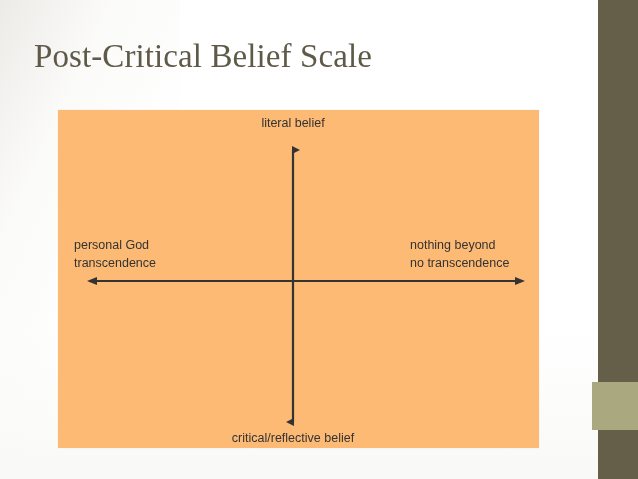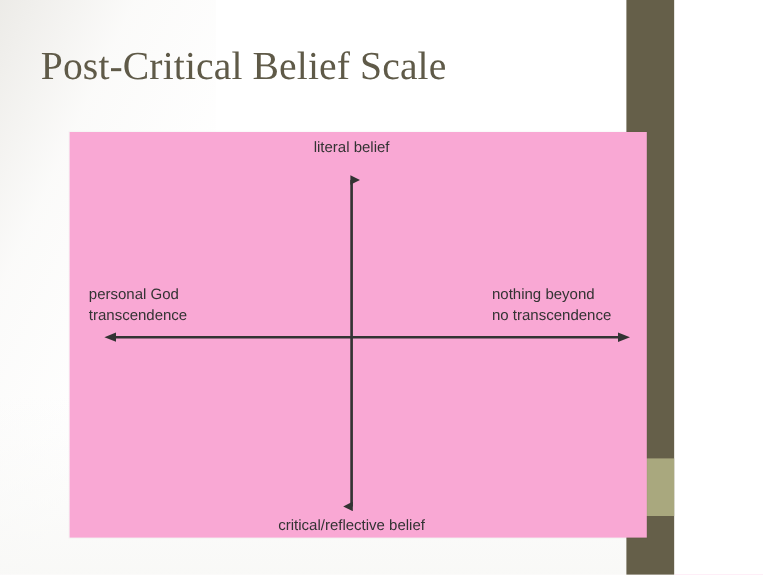--- a/index.html
+++ b/index.html
@@ -9,21 +9,21 @@
   body {
     width: 638px;
     height: 479px;
     overflow: hidden;
     background: #ffffff;
     font-family: "Liberation Sans", sans-serif;
   }
 
   #slide {
     position: relative;
-    width: 562px;
+    width: 638px;
     height: 479px;
     background: #ffffff;
     overflow: hidden;
   }
 
   
   .bg-wash-left {
     position: absolute;
     left: 0; top: 0;
     width: 180px; height: 479px;
@@ -68,21 +68,21 @@
     white-space: nowrap;
   }
 
   
   .figure-panel {
     position: absolute;
     left: 58px;
     top: 110px;
     width: 481px;
     height: 338px;
-    background: #f9a8d4;
+    background: #fdba74;
     box-shadow: 0 0 0 1px rgba(0,0,0,0.02);
   }
 
   .figure-panel svg {
     display: block;
     width: 481px;
     height: 338px;
   }
 
   .axis-label {

